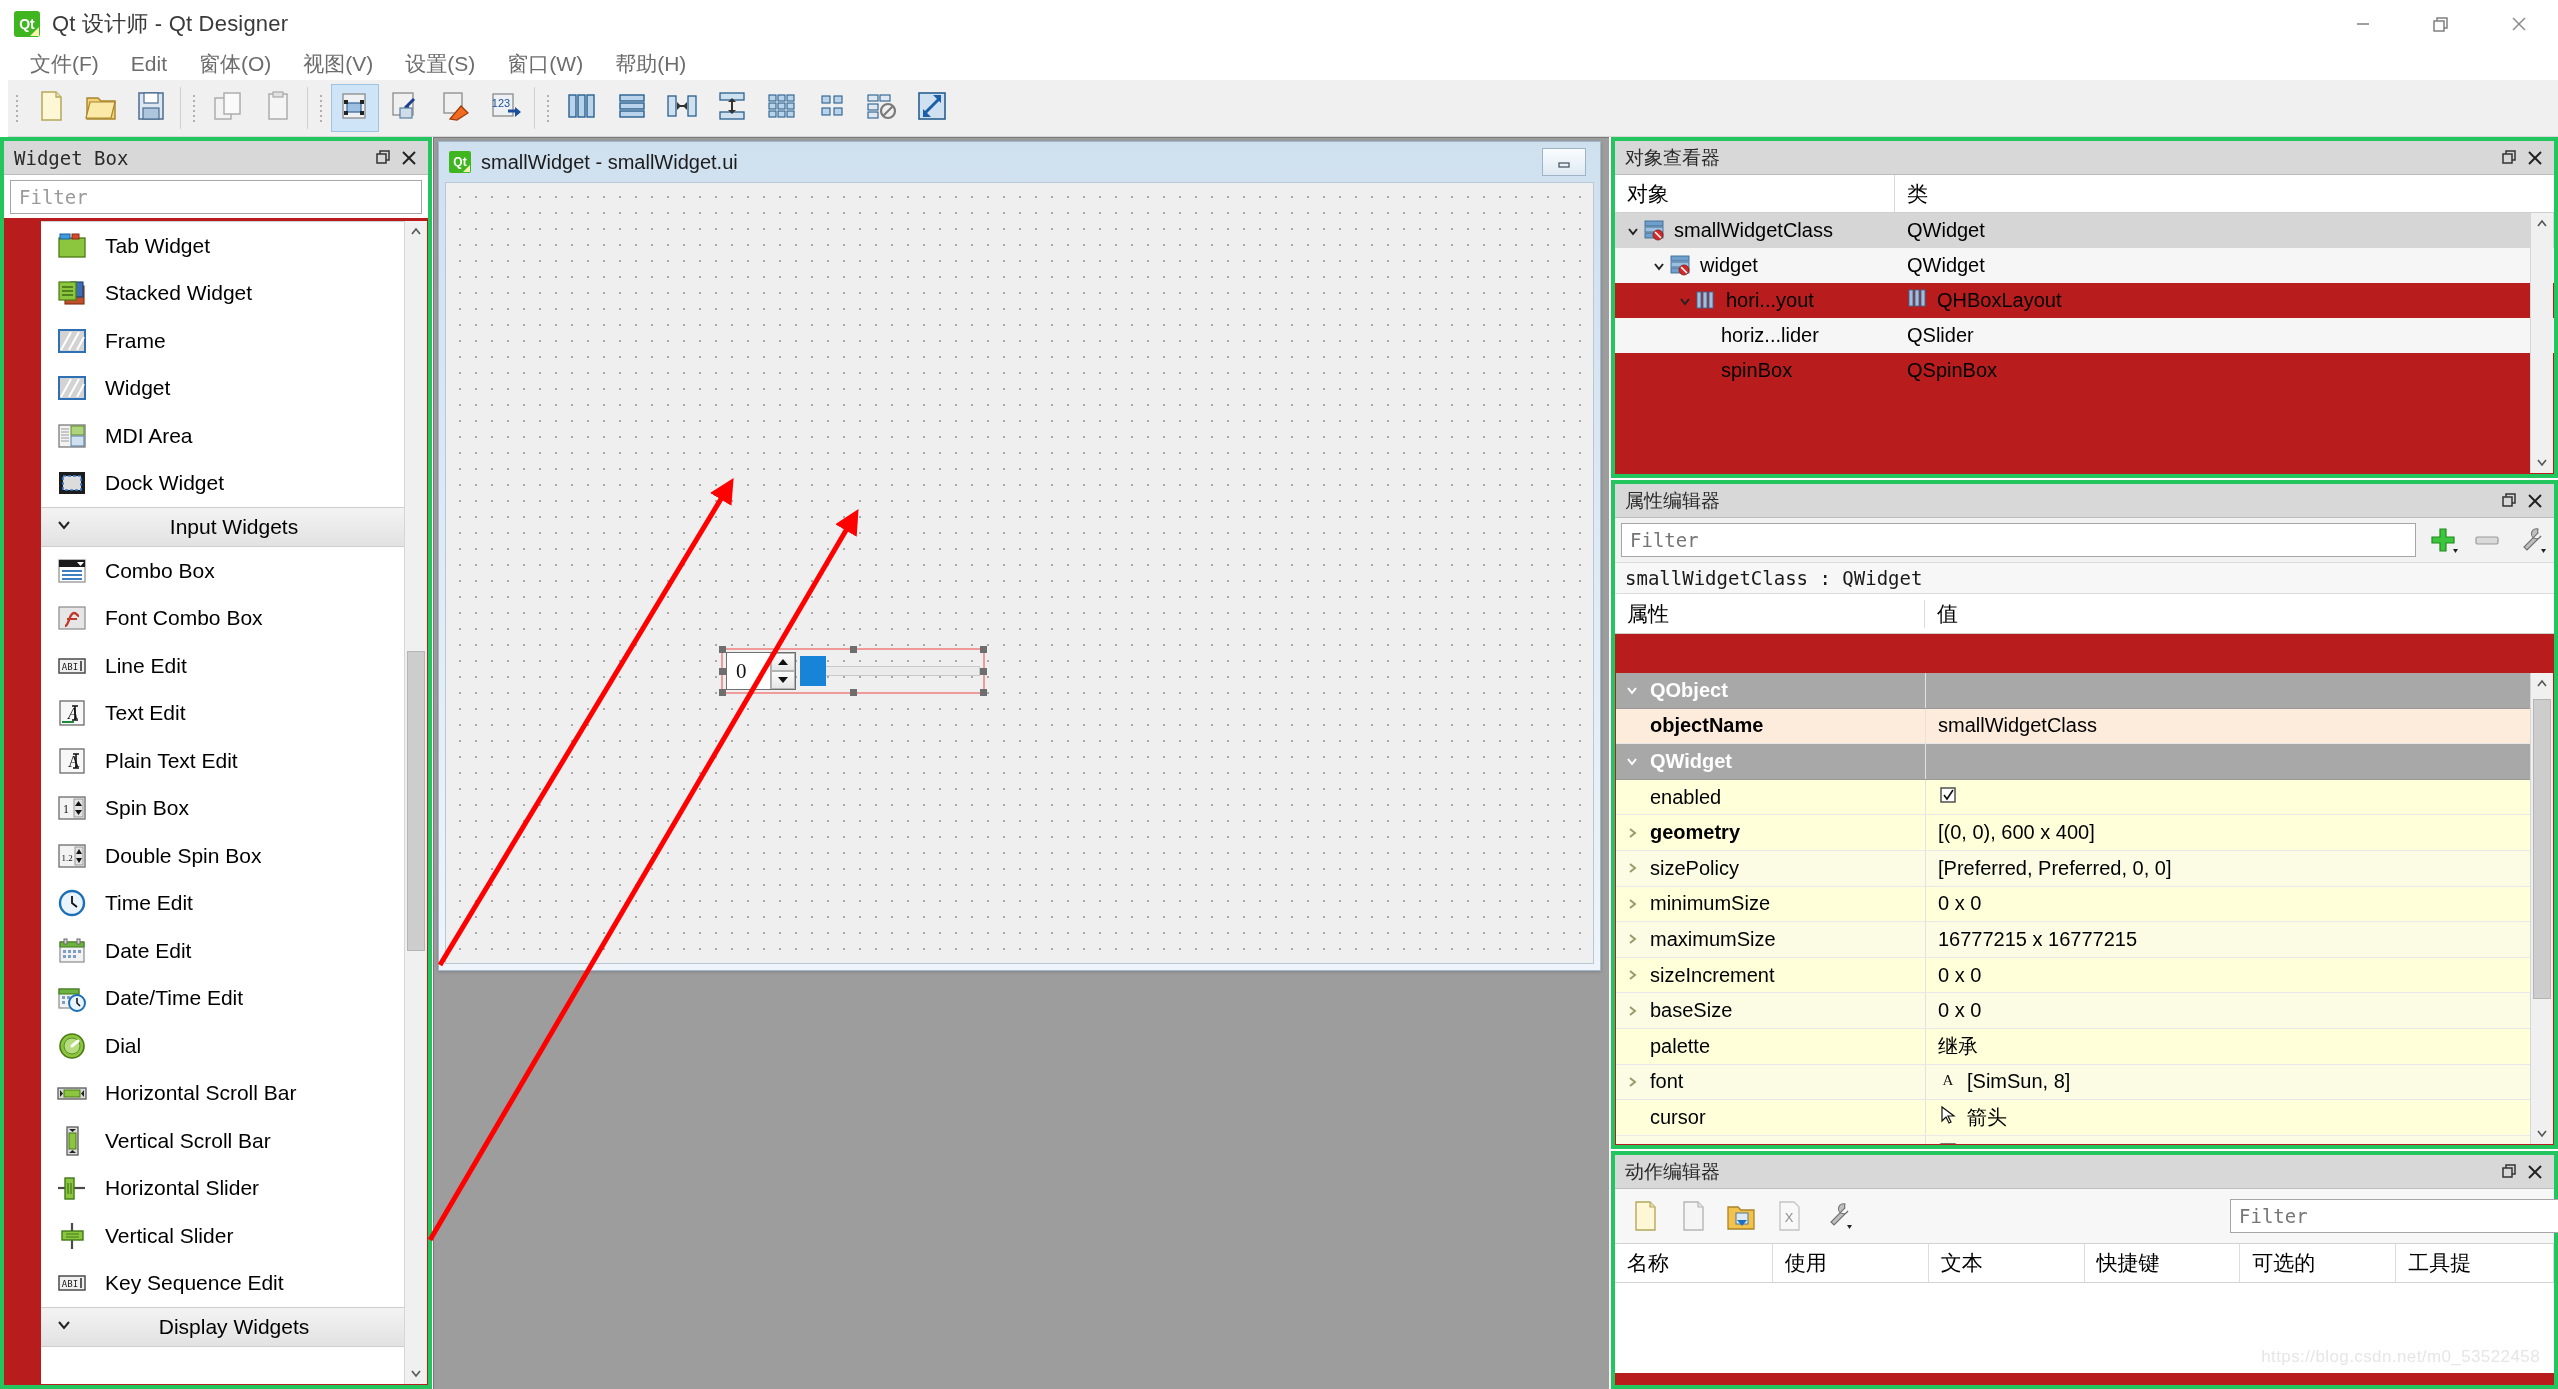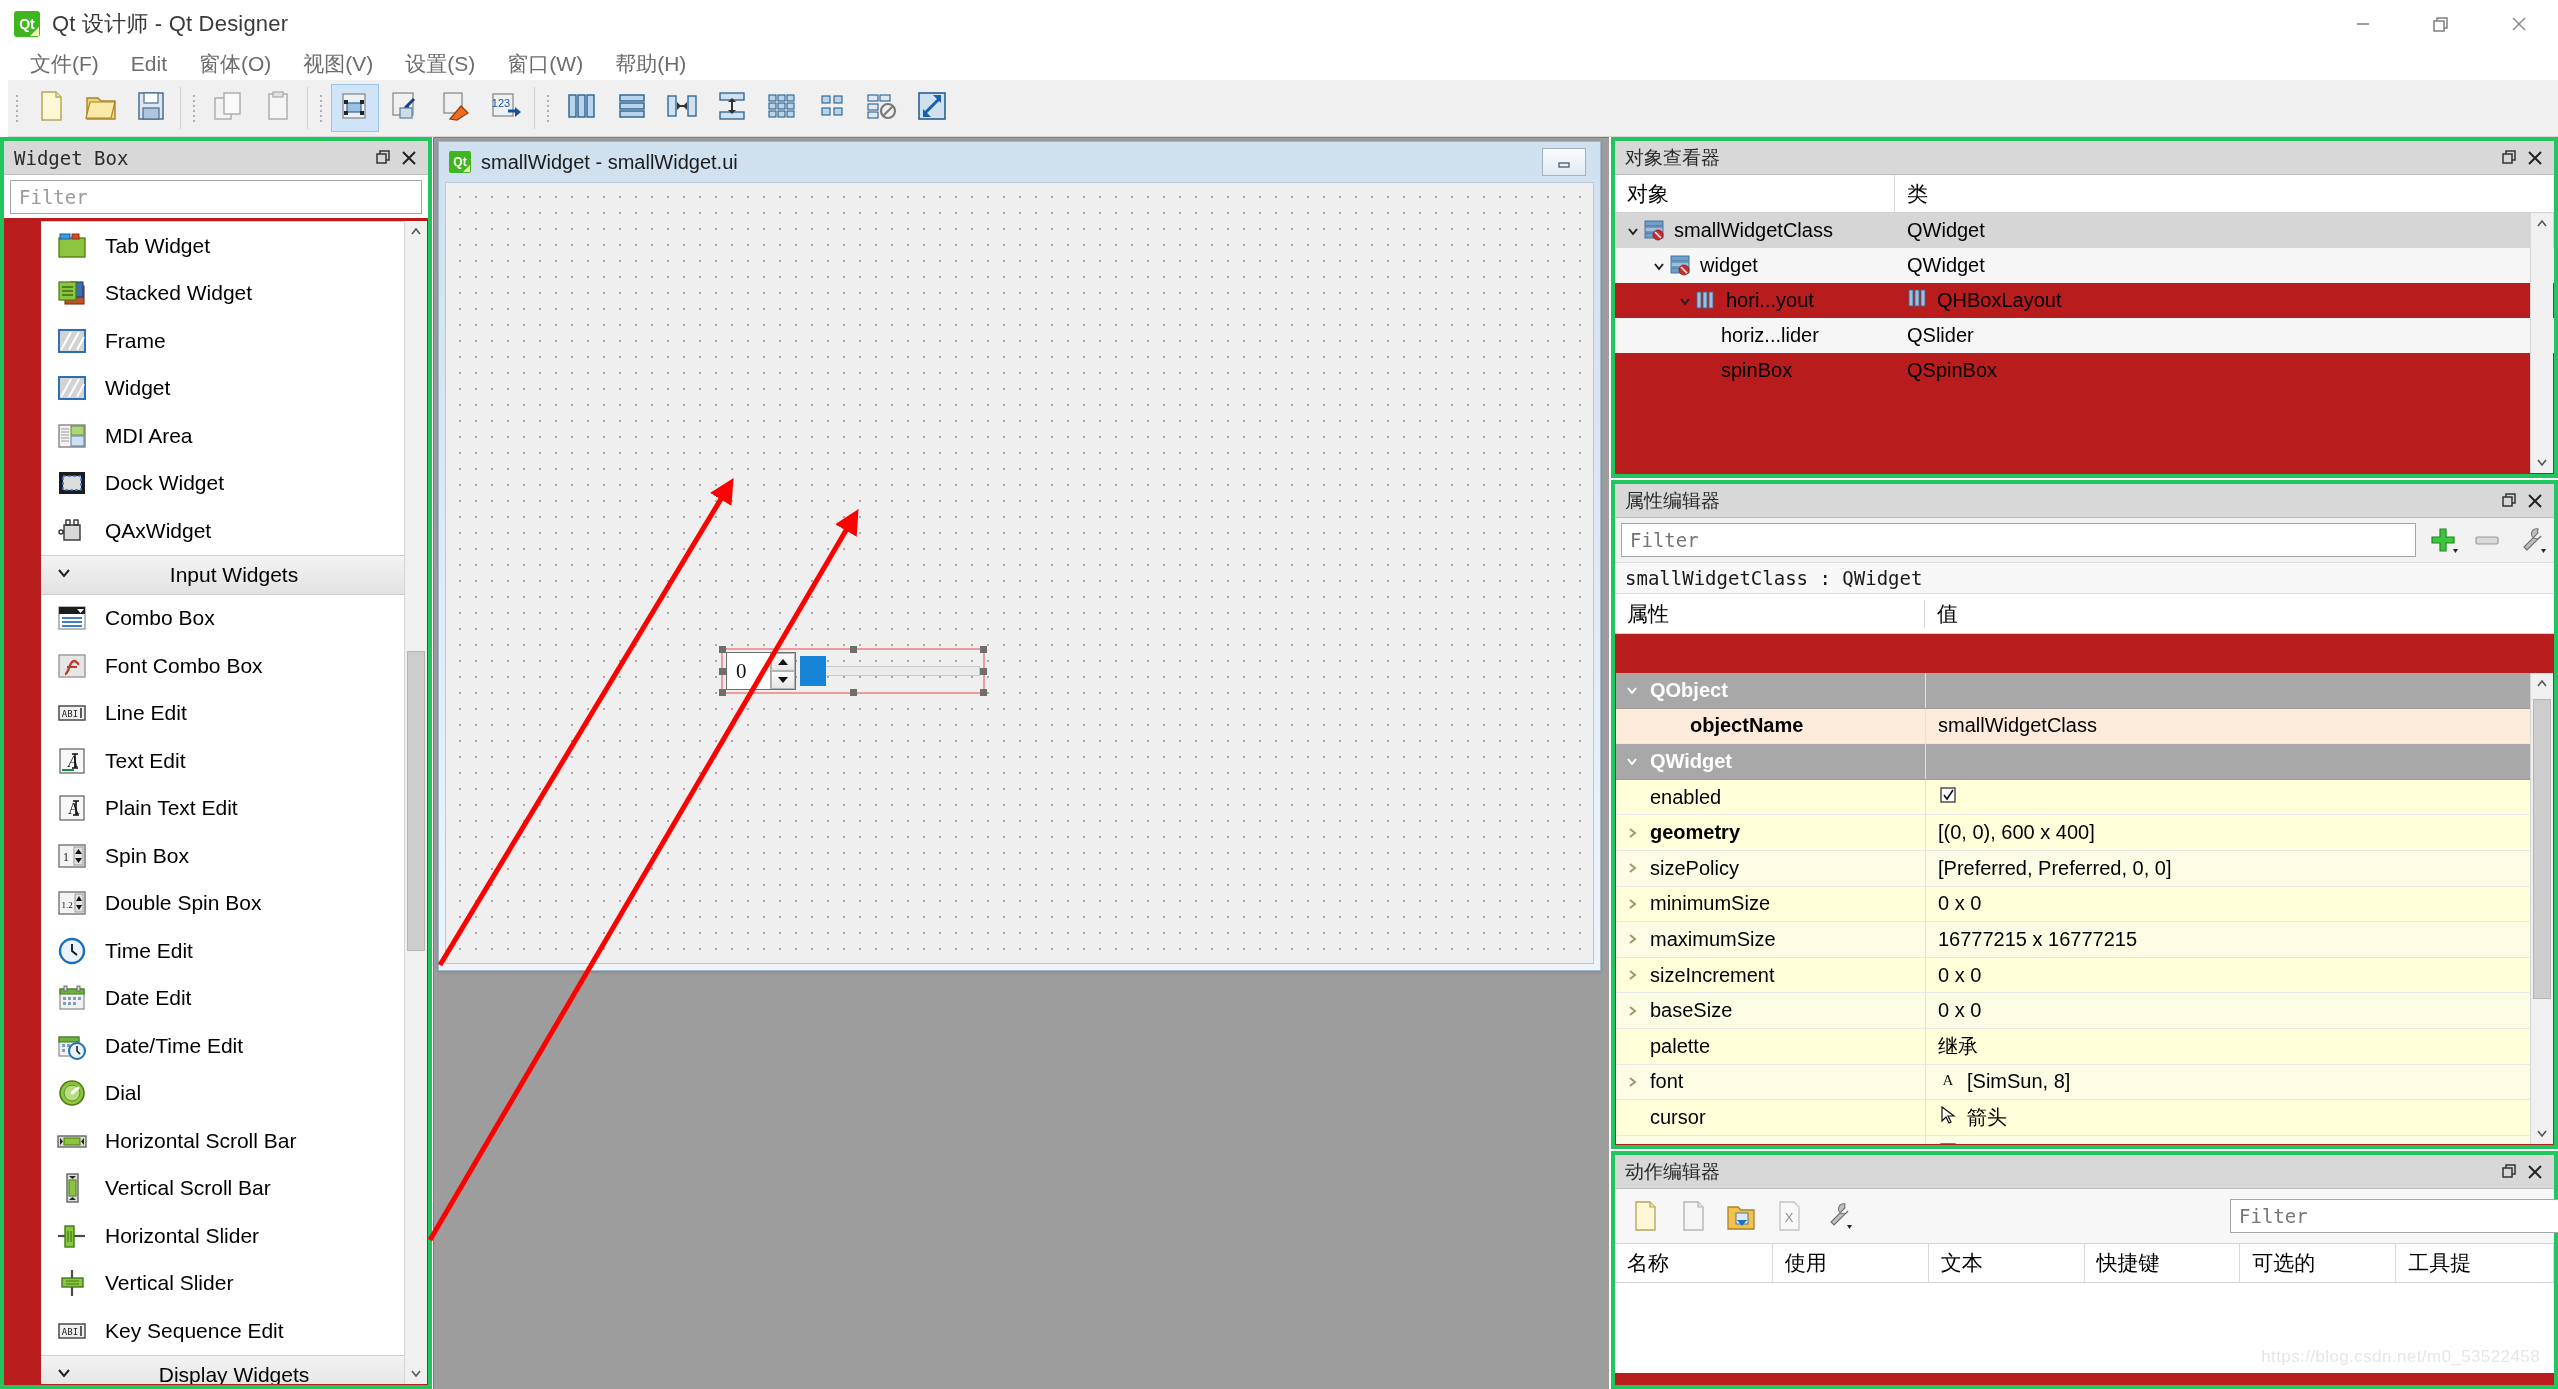--- a/index.html
+++ b/index.html
@@ -127,21 +127,21 @@
   .pe-row.group{background:#a8a8a8;border-bottom:1px solid #9a9a9a;}
   .pe-row.group .k{font-weight:bold;color:#fff;}
   .pe-row .k{width:310px;display:flex;align-items:center;font-size:20px;color:#000;box-sizing:border-box;
              border-right:1px solid #e2e2e2;height:100%;}
   .pe-row .v{flex:1;display:flex;align-items:center;font-size:20px;color:#000;padding-left:12px;
              height:100%;box-sizing:border-box;gap:9px;}
   .pe-row.y .k{background:#ffffda;}
   .pe-row.y .v{background:#ffffda;}
   .pe-row.y2 .k{background:#fcfce4;}
   .pe-row.y2 .v{background:#fcfce4;}
-  .pe-row.o .k{background:#fdecdc;padding-left:40px;}
+  .pe-row.o .k{background:#fdecdc;}
   .pe-row.o .v{background:#fdecdc;}
   .pe-row .k .ex{width:24px;display:flex;align-items:center;justify-content:center;flex:0 0 24px;margin-left:4px;}
   .pe-row .k .kt{padding-left:6px;}
   .pe-row .k .kt.b{font-weight:bold;}
   .pe-scroll{position:absolute;right:1px;top:189px;width:22px;bottom:1px;background:#f0f0f0;border-left:1px solid #d6d6d6;}
   .pe-scroll .thumb{position:absolute;left:2px;width:18px;background:#cdcdcd;border:1px solid #b5b5b5;box-sizing:border-box;}
 
   #actedit{left:1611px;top:1151px;width:947px;height:238px;}
   .ae-toolbar{height:54px;display:flex;align-items:center;padding:0 8px;gap:4px;background:#f7f7f7;box-sizing:border-box;}
   .ae-btn{width:44px;height:44px;display:flex;align-items:center;justify-content:center;cursor:default;}
@@ -456,32 +456,20 @@
           <span class="lbl">MDI Area</span>
         </div>
         <div class="wb-row">
           <span class="ico">
             <svg width="30" height="30" viewBox="0 0 30 30">
               <rect x="2" y="4" width="26" height="22" fill="#1c1c1c"></rect>
          <rect x="6" y="8" width="18" height="14" fill="#dcdcdc" stroke="#3a7ad4" stroke-width="1.6" stroke-dasharray="3 2"></rect>
             </svg>
           </span>
           <span class="lbl">Dock Widget</span>
-        </div>
-        <div class="wb-row">
-          <span class="ico">
-            <svg width="30" height="30" viewBox="0 0 30 30">
-              <rect x="7" y="9" width="16" height="15" fill="#d7d7d7" stroke="#333" stroke-width="1.4"></rect>
-         <rect x="9" y="4" width="4" height="5" fill="none" stroke="#333" stroke-width="1.4"></rect>
-         <rect x="17" y="4" width="4" height="5" fill="none" stroke="#333" stroke-width="1.4"></rect>
-         <circle cx="4" cy="16" r="2" fill="none" stroke="#333" stroke-width="1.4"></circle>
-              <path d="M6 16h1" stroke="#333" stroke-width="1.4"></path>
-            </svg>
-          </span>
-          <span class="lbl">QAxWidget</span>
         </div>
         <div class="wb-cat">
           <span class="chev"><svg width="18" height="18" viewBox="0 0 18 18">
               <polyline points="4,6 9,12 14,6" fill="none" stroke="#222" stroke-width="2"></polyline>
             </svg></span>
           <span class="lbl">Input Widgets</span>
         </div>
         <div class="wb-row">
           <span class="ico">
             <svg width="30" height="30" viewBox="0 0 30 30">

